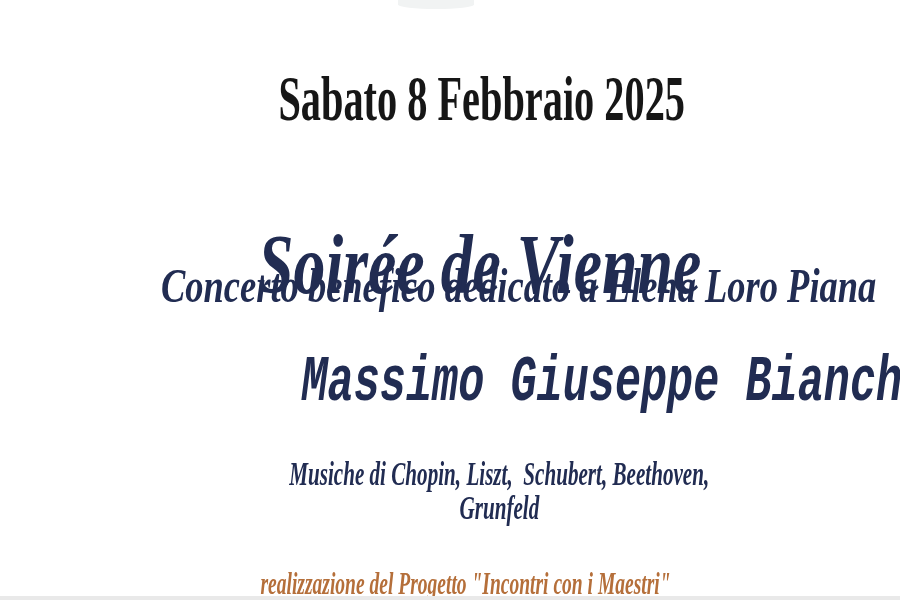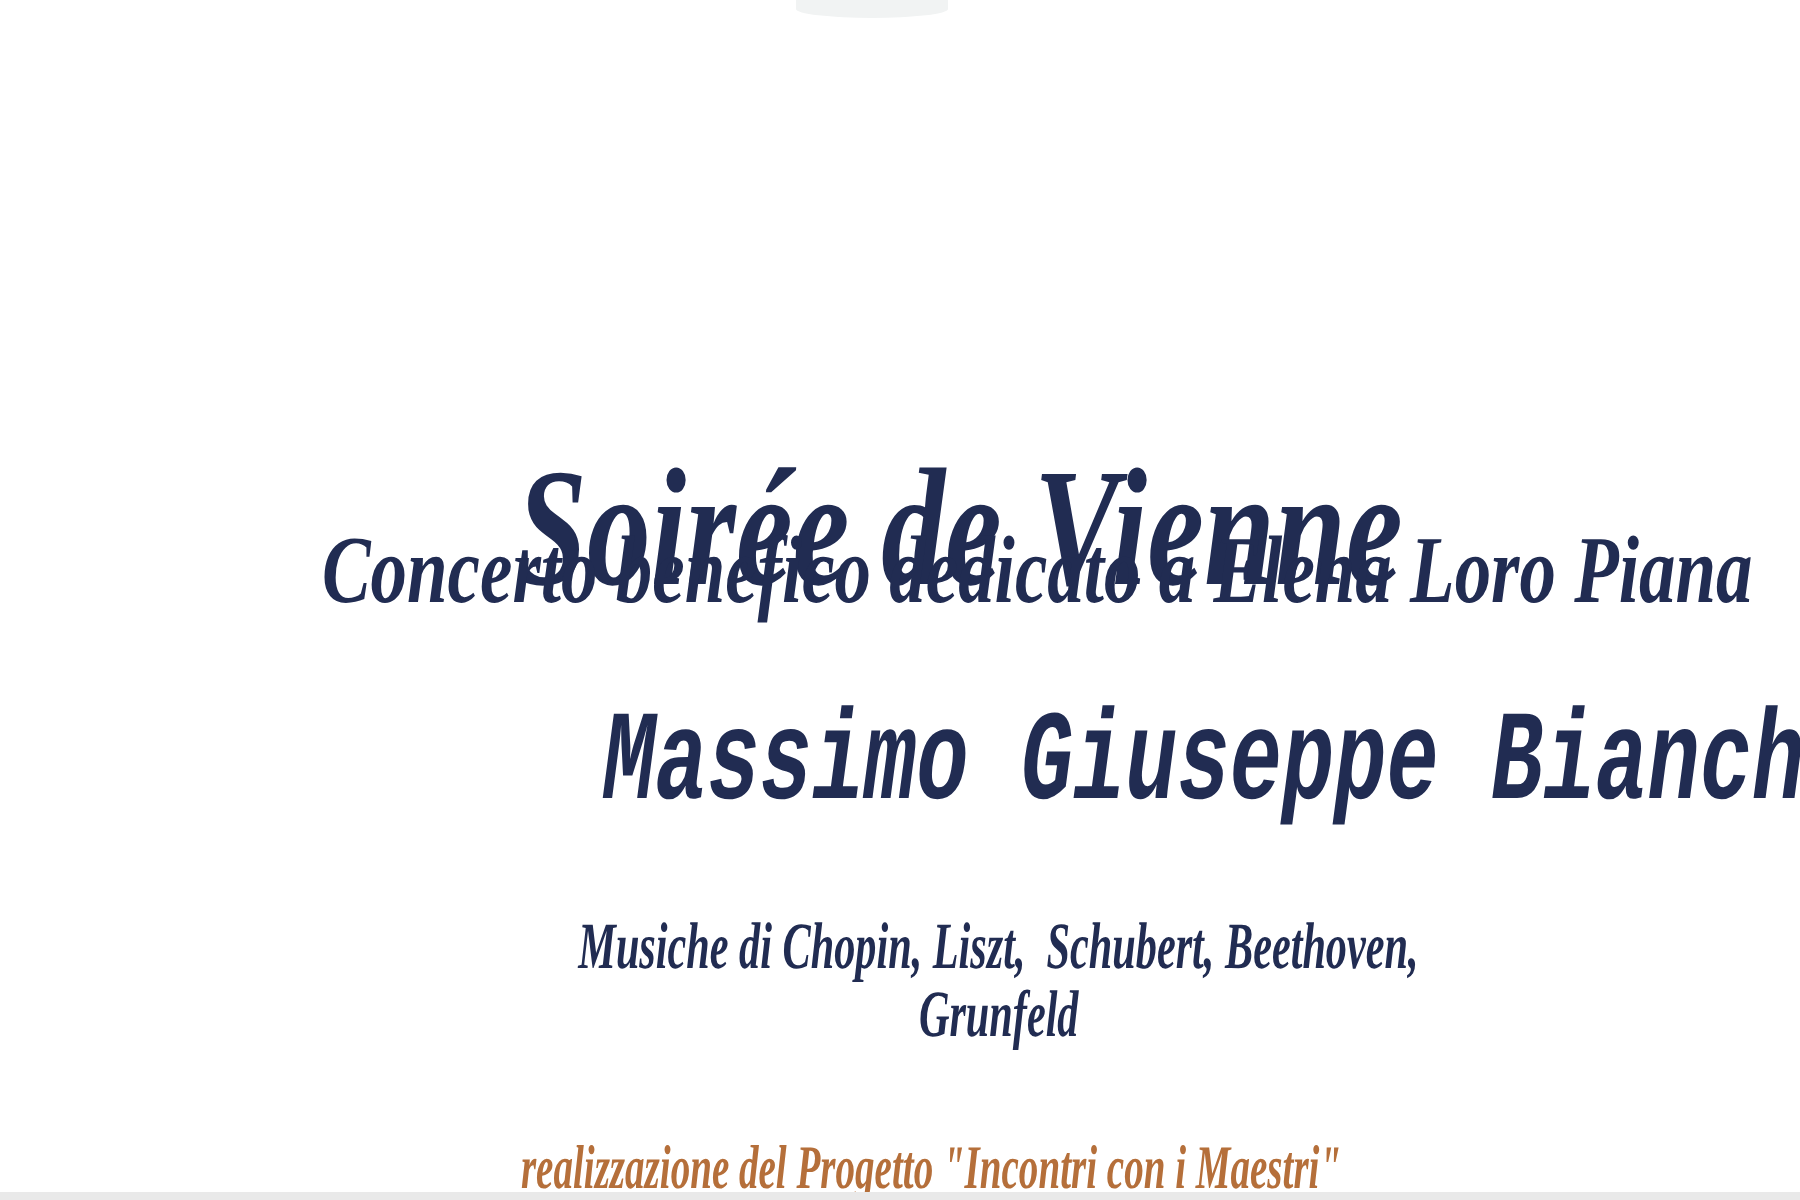--- a/index.html
+++ b/index.html
@@ -79,20 +79,23 @@
     background: var(--edge, #e9e9e9);
   }
 </style>
 </head>
 <body>
 
 <div class="poster">
 
   <div class="top-smudge"></div>
 
+  <div class="line l-date">
+    <span>Sabato 8 Febbraio 2025</span>
+  </div>
 
 
   <div class="line l-title navy">
     <span>Soirée de Vienne</span>
   </div>
 
   <div class="line l-subtitle navy">
     <span>Concerto benefico dedicato a Elena Loro Piana</span>
   </div>
 

